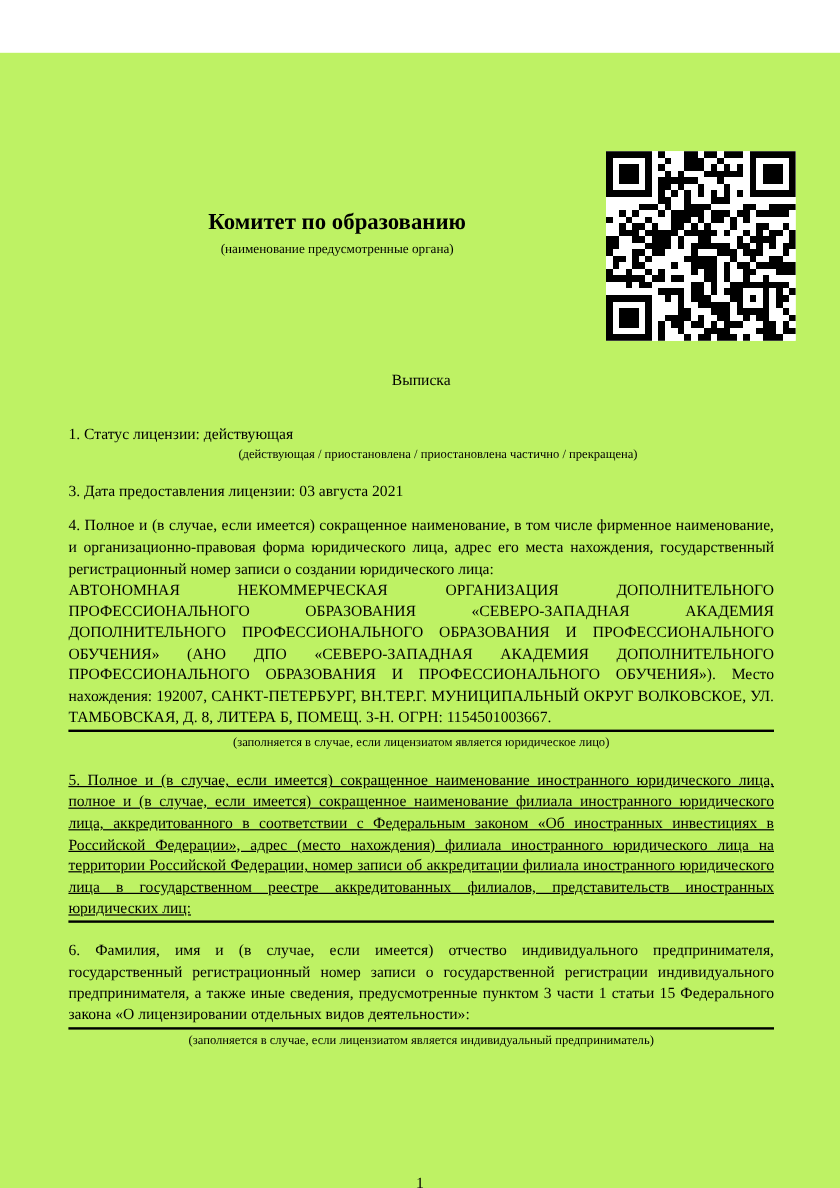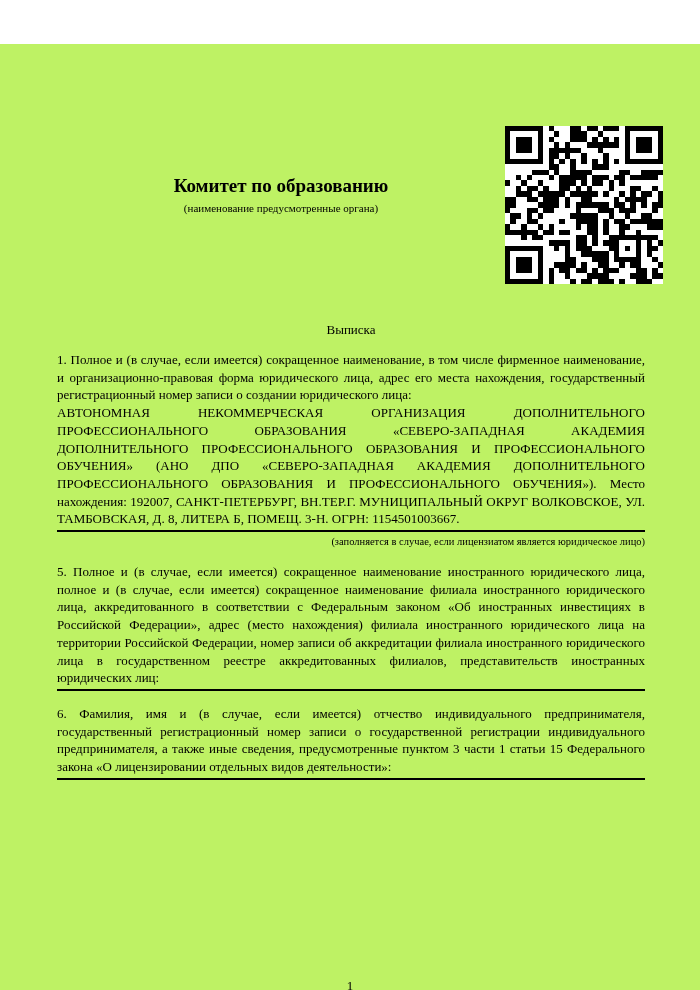--- a/index.html
+++ b/index.html
@@ -20,40 +20,40 @@
   }
   .issuer-title { font-size:19px; font-weight:bold; line-height:22px; }
   .issuer-caption { font-size:11px; margin-top:5px; }
   .qr-box {
     position:absolute; top:82px; left:505px;
     width:158px; height:158px; background:#fff;
   }
   .qr-box svg { display:block; }
   
   .content {
-    position:absolute; top:277px; left:57px; width:588px;
+    position:absolute; top:264px; left:57px; width:588px;
   }
   .doc-title { text-align:center; font-size:13px; line-height:18px; }
   .body-p {
     margin:0; font-size:13px; line-height:17.7px;
     text-align:justify; text-justify:inter-word;
   }
   .sec-1 { margin-top:27px; }
   .sec-2 { margin-top:14px; }
   .sec-3 { margin-top:13px; }
   .sec-4 { margin-top:12px; }
-  .sec-5 { margin-top:14px; }
+  .sec-5 { margin-top:14px;text-decoration:underline; }
   .sec-6 { margin-top:14px; }
   .status-caption {
     font-size:10.5px; line-height:15px; text-align:center;
     padding-left:28px; margin-top:1px;
   }
   .rule { border-top:2px solid #000; height:0; margin-top:2px; }
   .fill-caption {
-    font-size:10.5px; line-height:15px; text-align:right; margin-top:2px;
+    font-size:10.5px; line-height:15px; text-align:center; margin-top:2px;
   }
   .page-number {
     position:absolute; bottom:40px; left:0; width:100%;
     text-align:center; font-size:13px;
   }
 </style>
 </head>
 <body>
 
 <div class="page">
@@ -506,37 +506,45 @@
         </g>
       </svg>
   </div>
 
   <div class="content">
 
     <div class="doc-title">
       <div>Выписка</div>
     </div>
 
-
-
+    <div class="sec-1">
+      <p class="body-p">1. Статус лицензии: действующая</p>
+      <div class="status-caption">(действующая / приостановлена / приостановлена частично / прекращена)</div>
+    </div>
+
+
+    <div class="sec-3">
+      <p class="body-p">3. Дата предоставления лицензии: 03 августа 2021</p>
+    </div>
 
     <div class="sec-4">
-      <p class="body-p">1. Полное и (в случае, если имеется) сокращенное наименование, в том числе фирменное наименование, и организационно-правовая форма юридического лица, адрес его места нахождения, государственный регистрационный номер записи о создании юридического лица:</p>
+      <p class="body-p">4. Полное и (в случае, если имеется) сокращенное наименование, в том числе фирменное наименование, и организационно-правовая форма юридического лица, адрес его места нахождения, государственный регистрационный номер записи о создании юридического лица:</p>
       <p class="body-p">АВТОНОМНАЯ НЕКОММЕРЧЕСКАЯ ОРГАНИЗАЦИЯ ДОПОЛНИТЕЛЬНОГО ПРОФЕССИОНАЛЬНОГО ОБРАЗОВАНИЯ «СЕВЕРО-ЗАПАДНАЯ АКАДЕМИЯ ДОПОЛНИТЕЛЬНОГО ПРОФЕССИОНАЛЬНОГО ОБРАЗОВАНИЯ И ПРОФЕССИОНАЛЬНОГО ОБУЧЕНИЯ» (АНО ДПО «СЕВЕРО-ЗАПАДНАЯ АКАДЕМИЯ ДОПОЛНИТЕЛЬНОГО ПРОФЕССИОНАЛЬНОГО ОБРАЗОВАНИЯ И ПРОФЕССИОНАЛЬНОГО ОБУЧЕНИЯ»). Место нахождения: 192007, САНКТ-ПЕТЕРБУРГ, ВН.ТЕР.Г. МУНИЦИПАЛЬНЫЙ ОКРУГ ВОЛКОВСКОЕ, УЛ. ТАМБОВСКАЯ, Д. 8, ЛИТЕРА Б, ПОМЕЩ. 3-Н. ОГРН: 1154501003667.</p>
       <div class="rule"></div>
       <div class="fill-caption">(заполняется в случае, если лицензиатом является юридическое лицо)</div>
     </div>
 
     <div class="sec-5">
       <p class="body-p">5. Полное и (в случае, если имеется) сокращенное наименование иностранного юридического лица, полное и (в случае, если имеется) сокращенное наименование филиала иностранного юридического лица, аккредитованного в соответствии с Федеральным законом «Об иностранных инвестициях в Российской Федерации», адрес (место нахождения) филиала иностранного юридического лица на территории Российской Федерации, номер записи об аккредитации филиала иностранного юридического лица в государственном реестре аккредитованных филиалов, представительств иностранных юридических лиц:</p>
       <div class="rule"></div>
     </div>
 
     <div class="sec-6">
       <p class="body-p">6. Фамилия, имя и (в случае, если имеется) отчество индивидуального предпринимателя, государственный регистрационный номер записи о государственной регистрации индивидуального предпринимателя, а также иные сведения, предусмотренные пунктом 3 части 1 статьи 15 Федерального закона «О лицензировании отдельных видов деятельности»:</p>
       <div class="rule"></div>
+      <div class="fill-caption">(заполняется в случае, если лицензиатом является индивидуальный предприниматель)</div>
     </div>
 
   </div>
 
   <div class="page-number">1</div>
 
 </div>
 
 </body></html>

